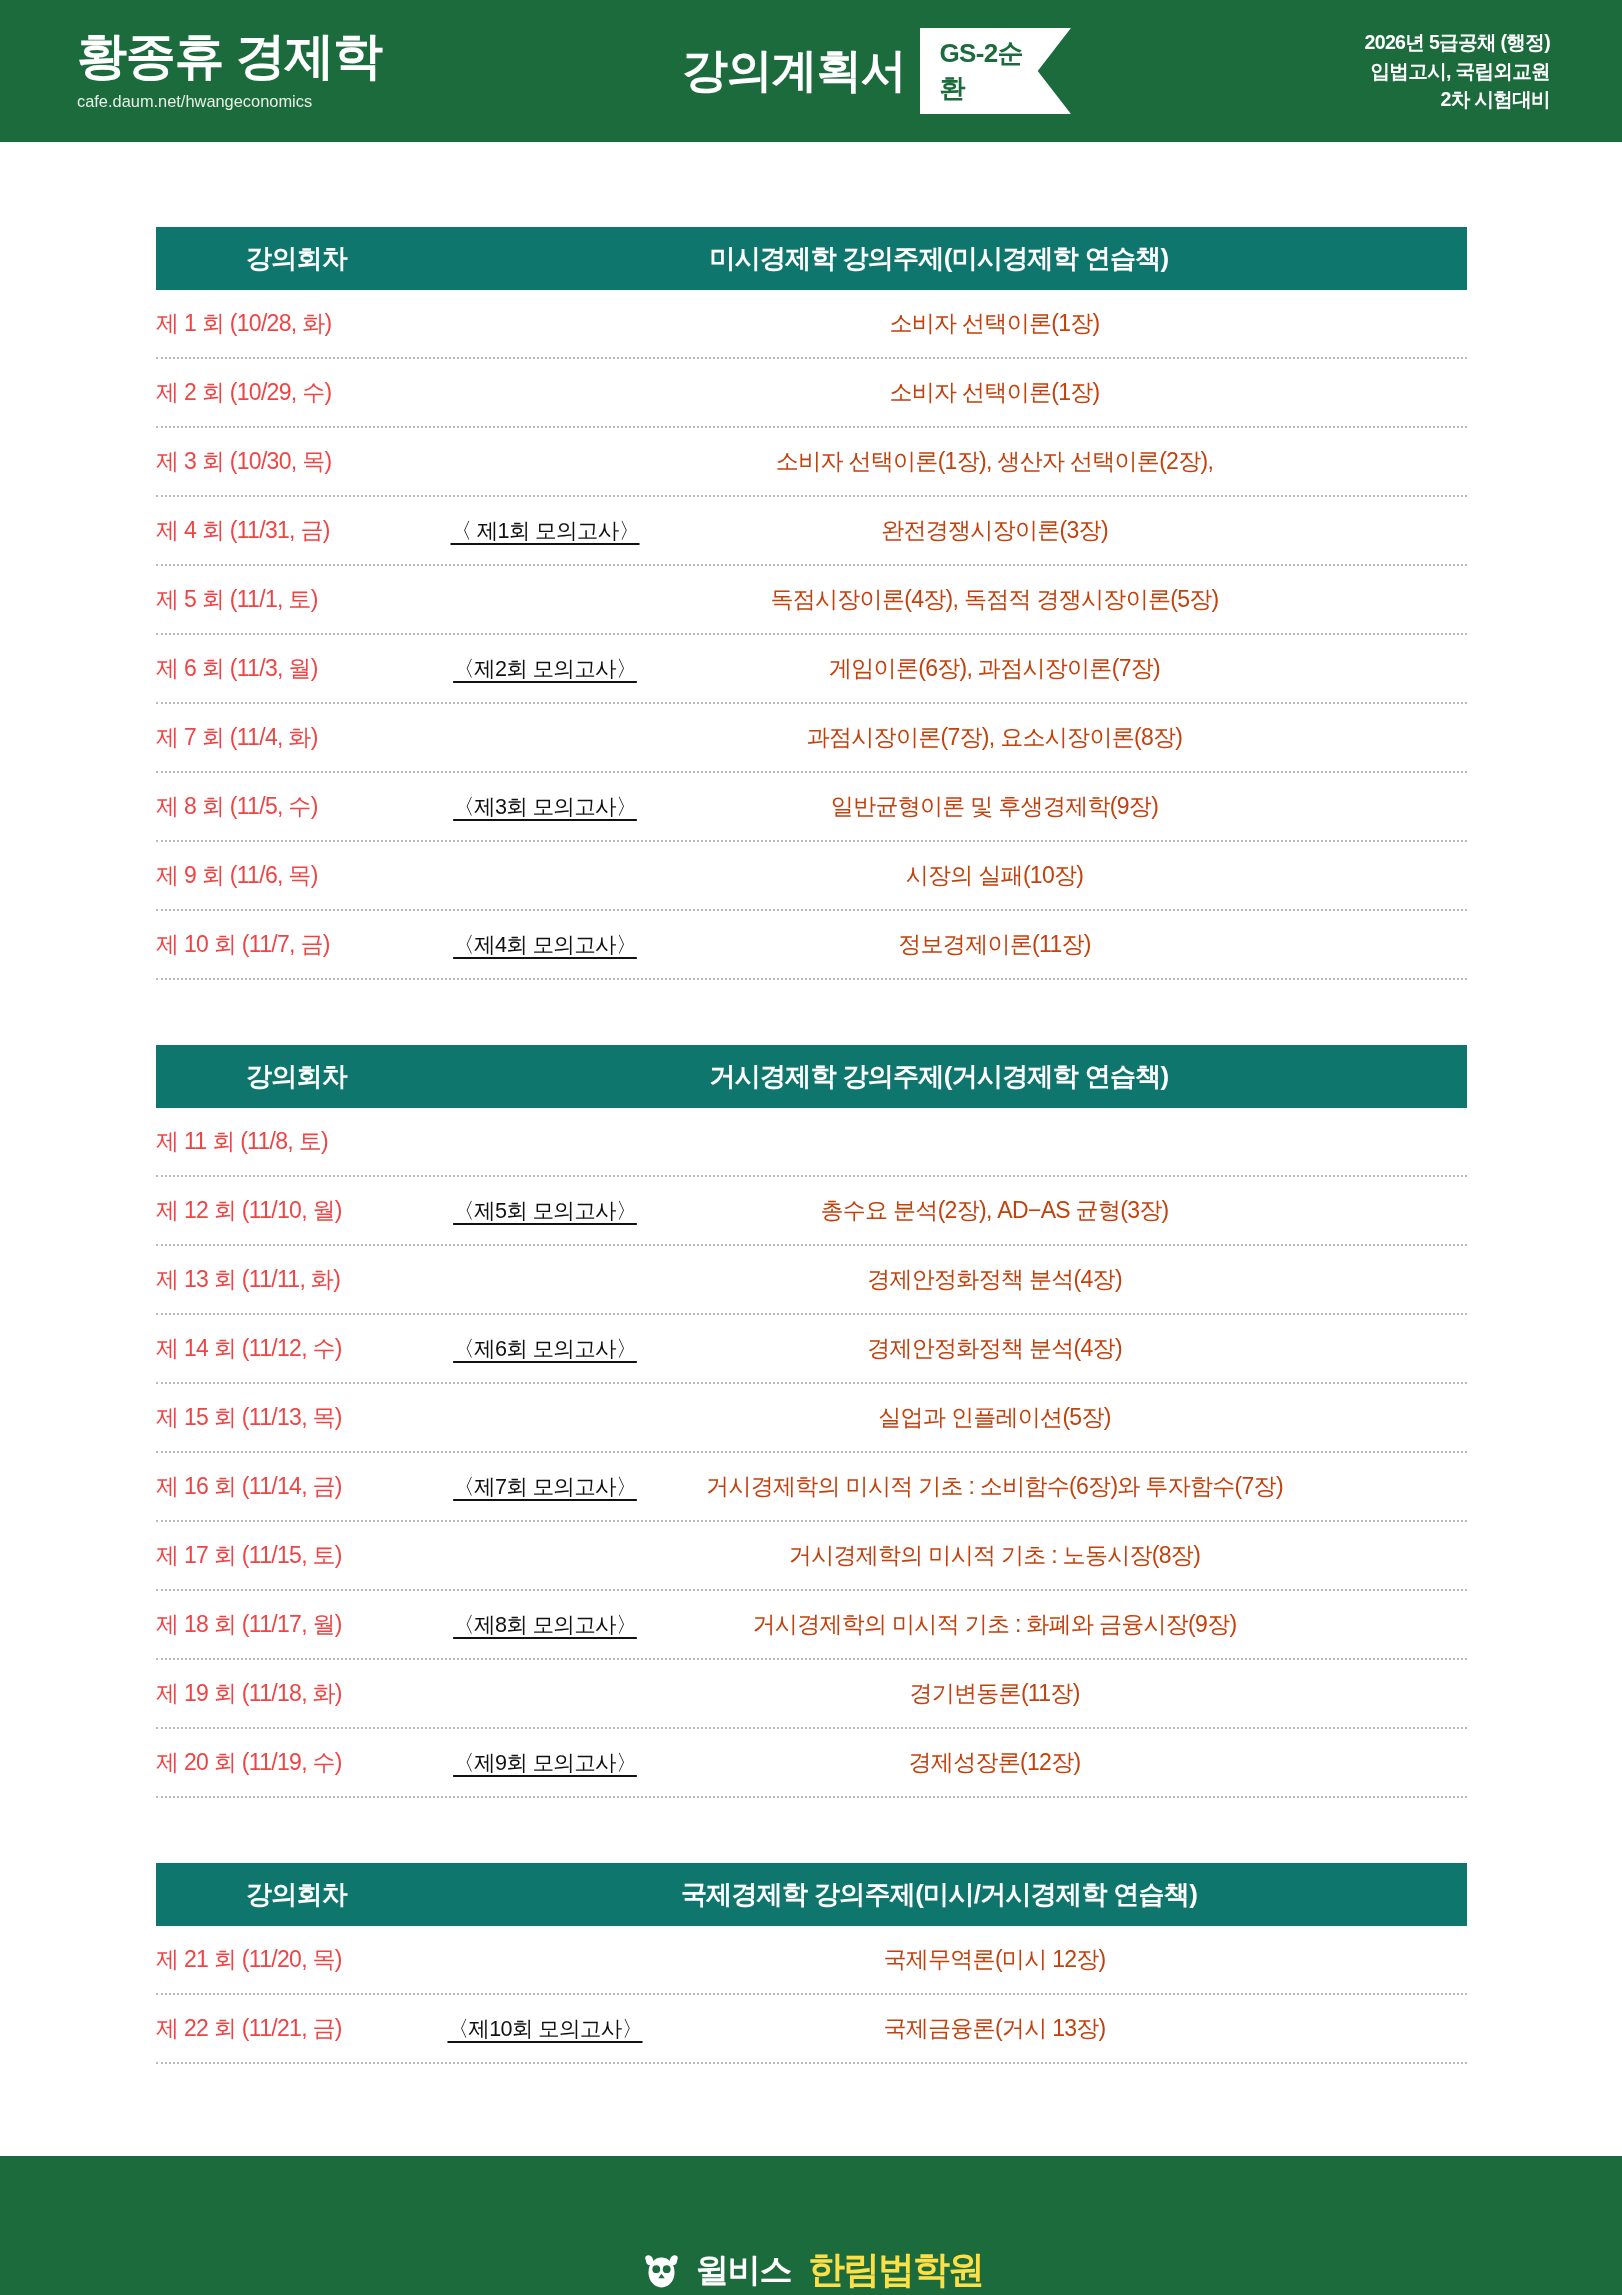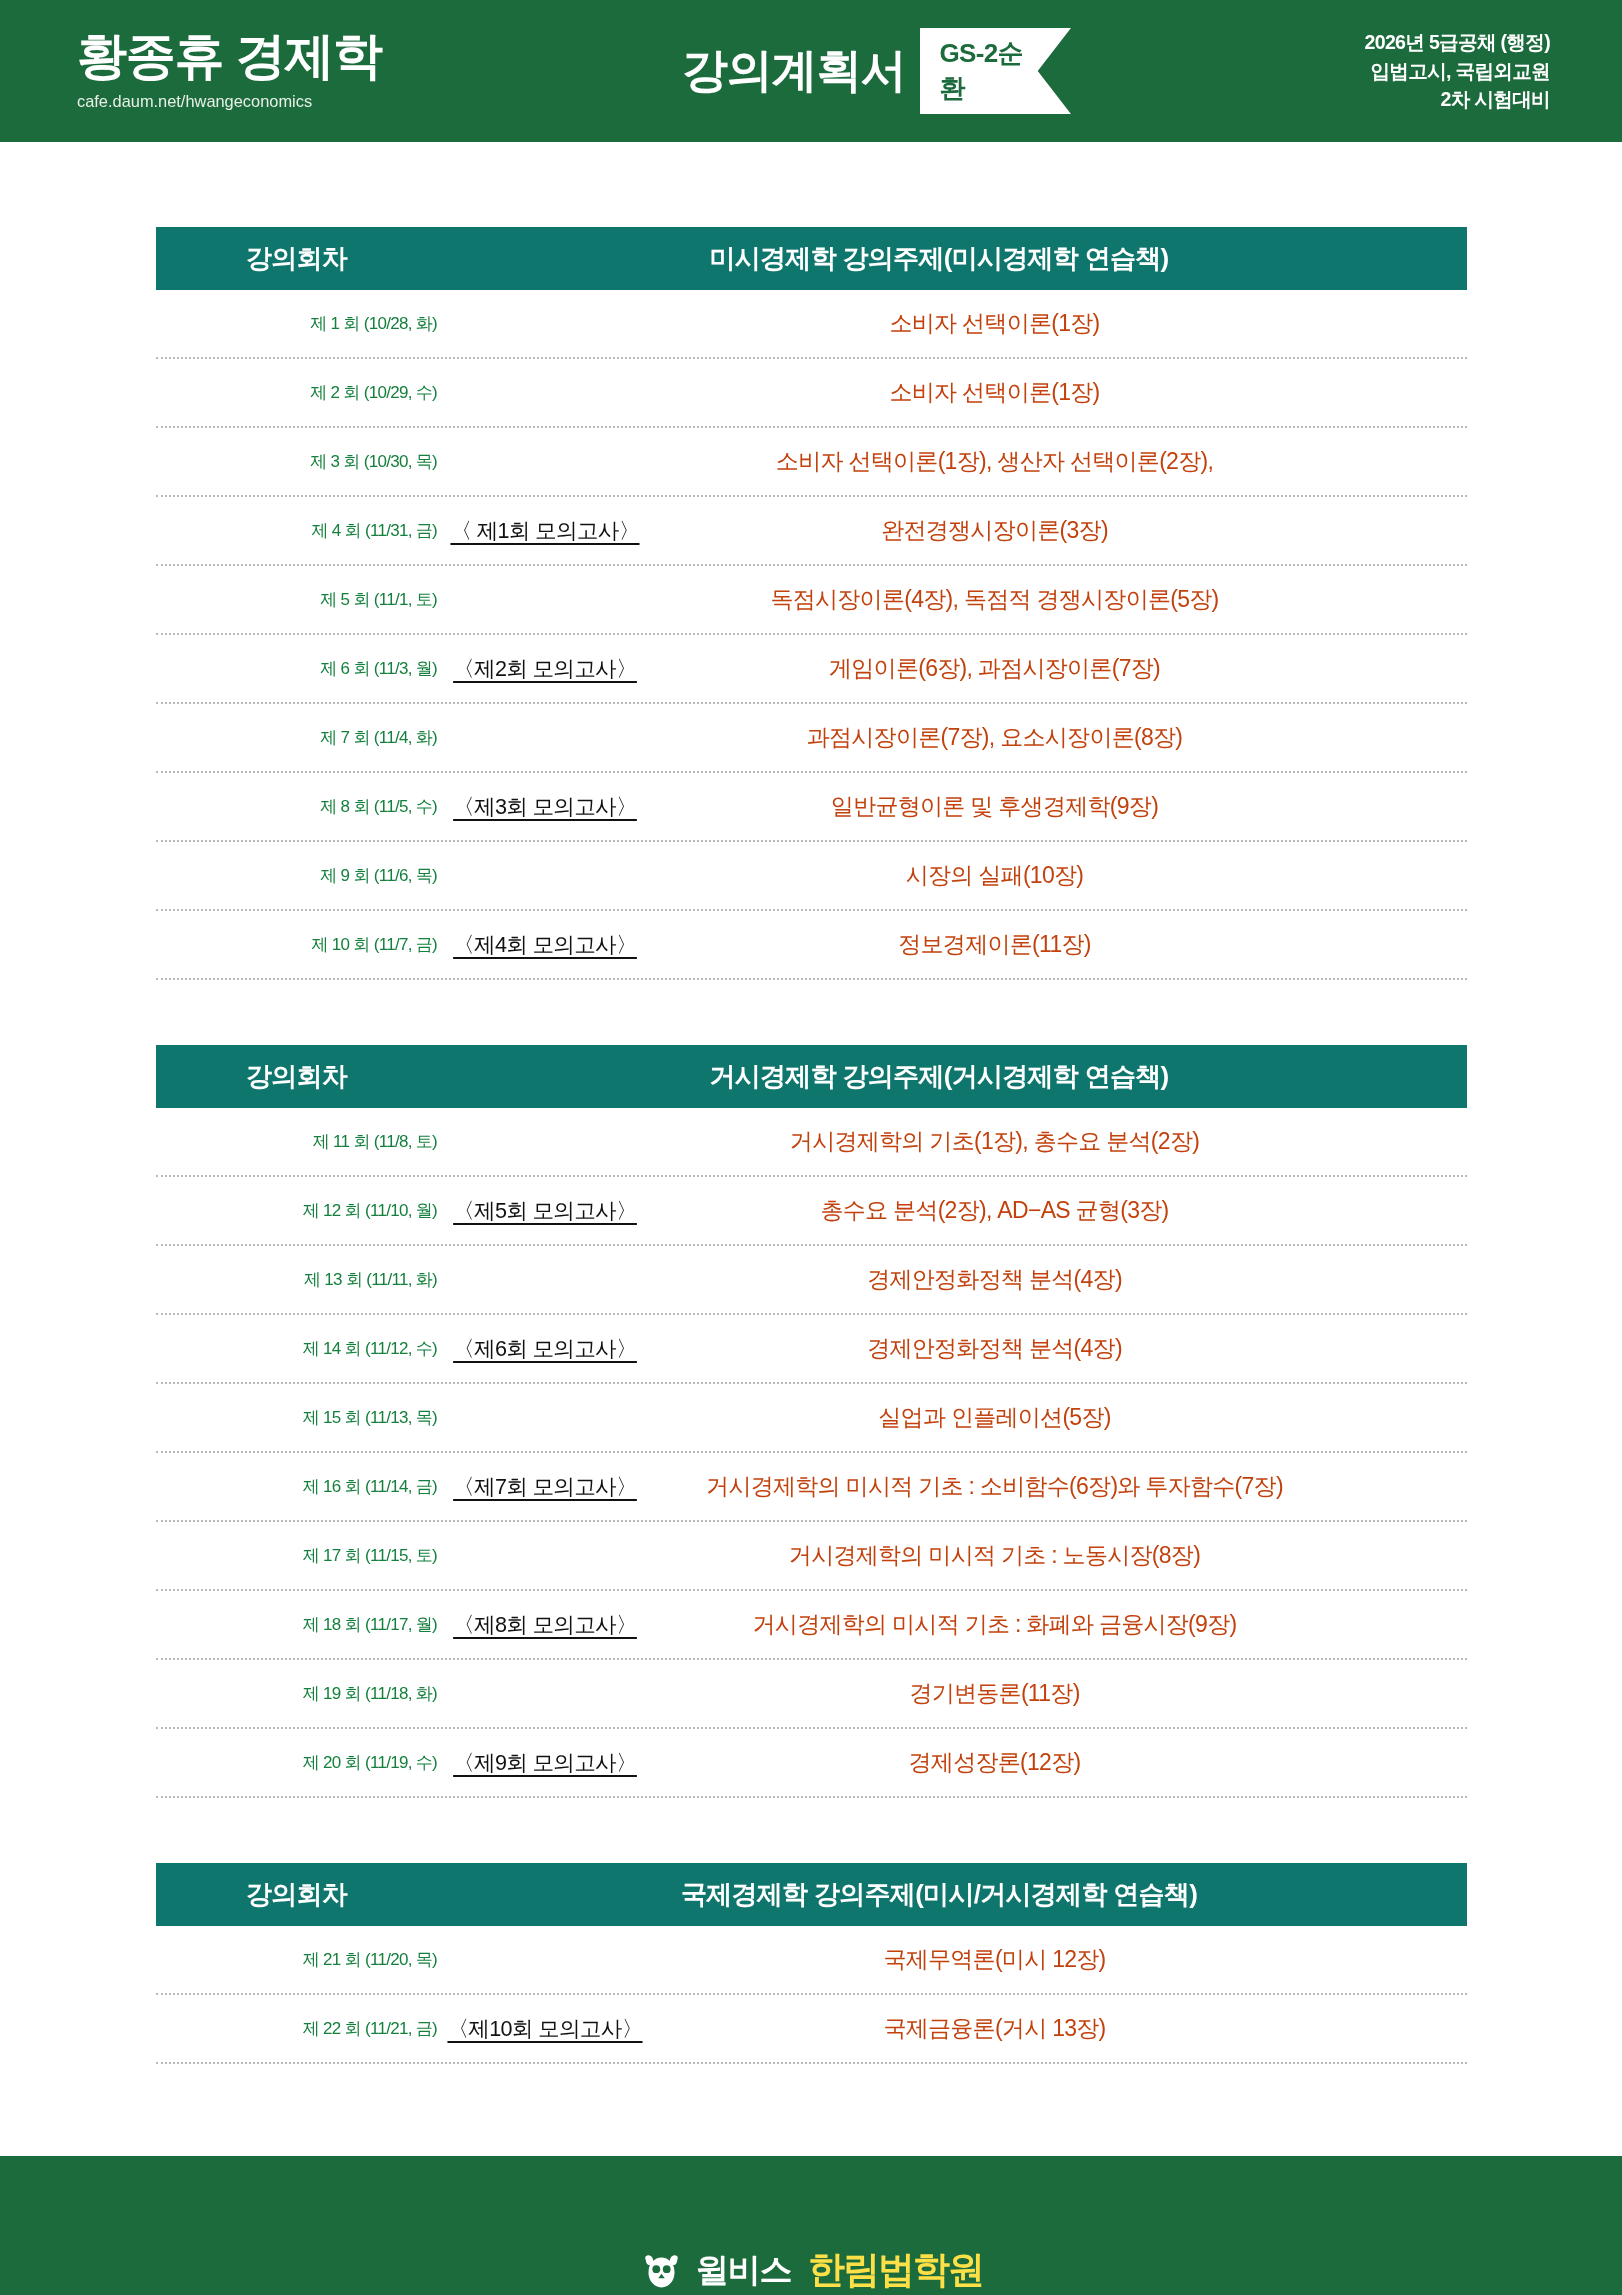--- a/index.html
+++ b/index.html
@@ -120,23 +120,23 @@
   .row {
     display: flex;
     align-items: center;
     height: 67px;
     border-bottom: 2px dotted #b9b9b9;
   }
   .row:last-child { }
 
   .cell-no {
     width: 281px;
-    text-align: right;
-    font-size: 17px;
-    color: #15803d;
+    text-align: left;
+    font-size: 23px;
+    color: #ef4444;
     letter-spacing: -0.7px;
   }
   .cell-exam {
     width: 216px;
     text-align: center;
     font-size: 21.6px;
     color: #111111;
     letter-spacing: -0.7px;
   }
   .cell-exam span.u {
@@ -274,21 +274,20 @@
 
   <div class="section">
     <div class="table-head">
       <div class="th-left">강의회차</div>
       <div class="th-right">거시경제학 강의주제(거시경제학 연습책)</div>
     </div>
 
     <div class="row">
       <div class="cell-no">제 11 회 (11/8, 토)</div>
       <div class="cell-exam"><span class="u"></span></div>
-      <div class="cell-topic">거시경제학의 기초(1장), 총수요 분석(2장)</div>
     </div>
     <div class="row">
       <div class="cell-no">제 12 회 (11/10, 월)</div>
       <div class="cell-exam"><span class="u">〈제5회 모의고사〉</span></div>
       <div class="cell-topic">총수요 분석(2장), AD−AS 균형(3장)</div>
     </div>
     <div class="row">
       <div class="cell-no">제 13 회 (11/11, 화)</div>
       <div class="cell-exam"><span class="u"></span></div>
       <div class="cell-topic">경제안정화정책 분석(4장)</div>

